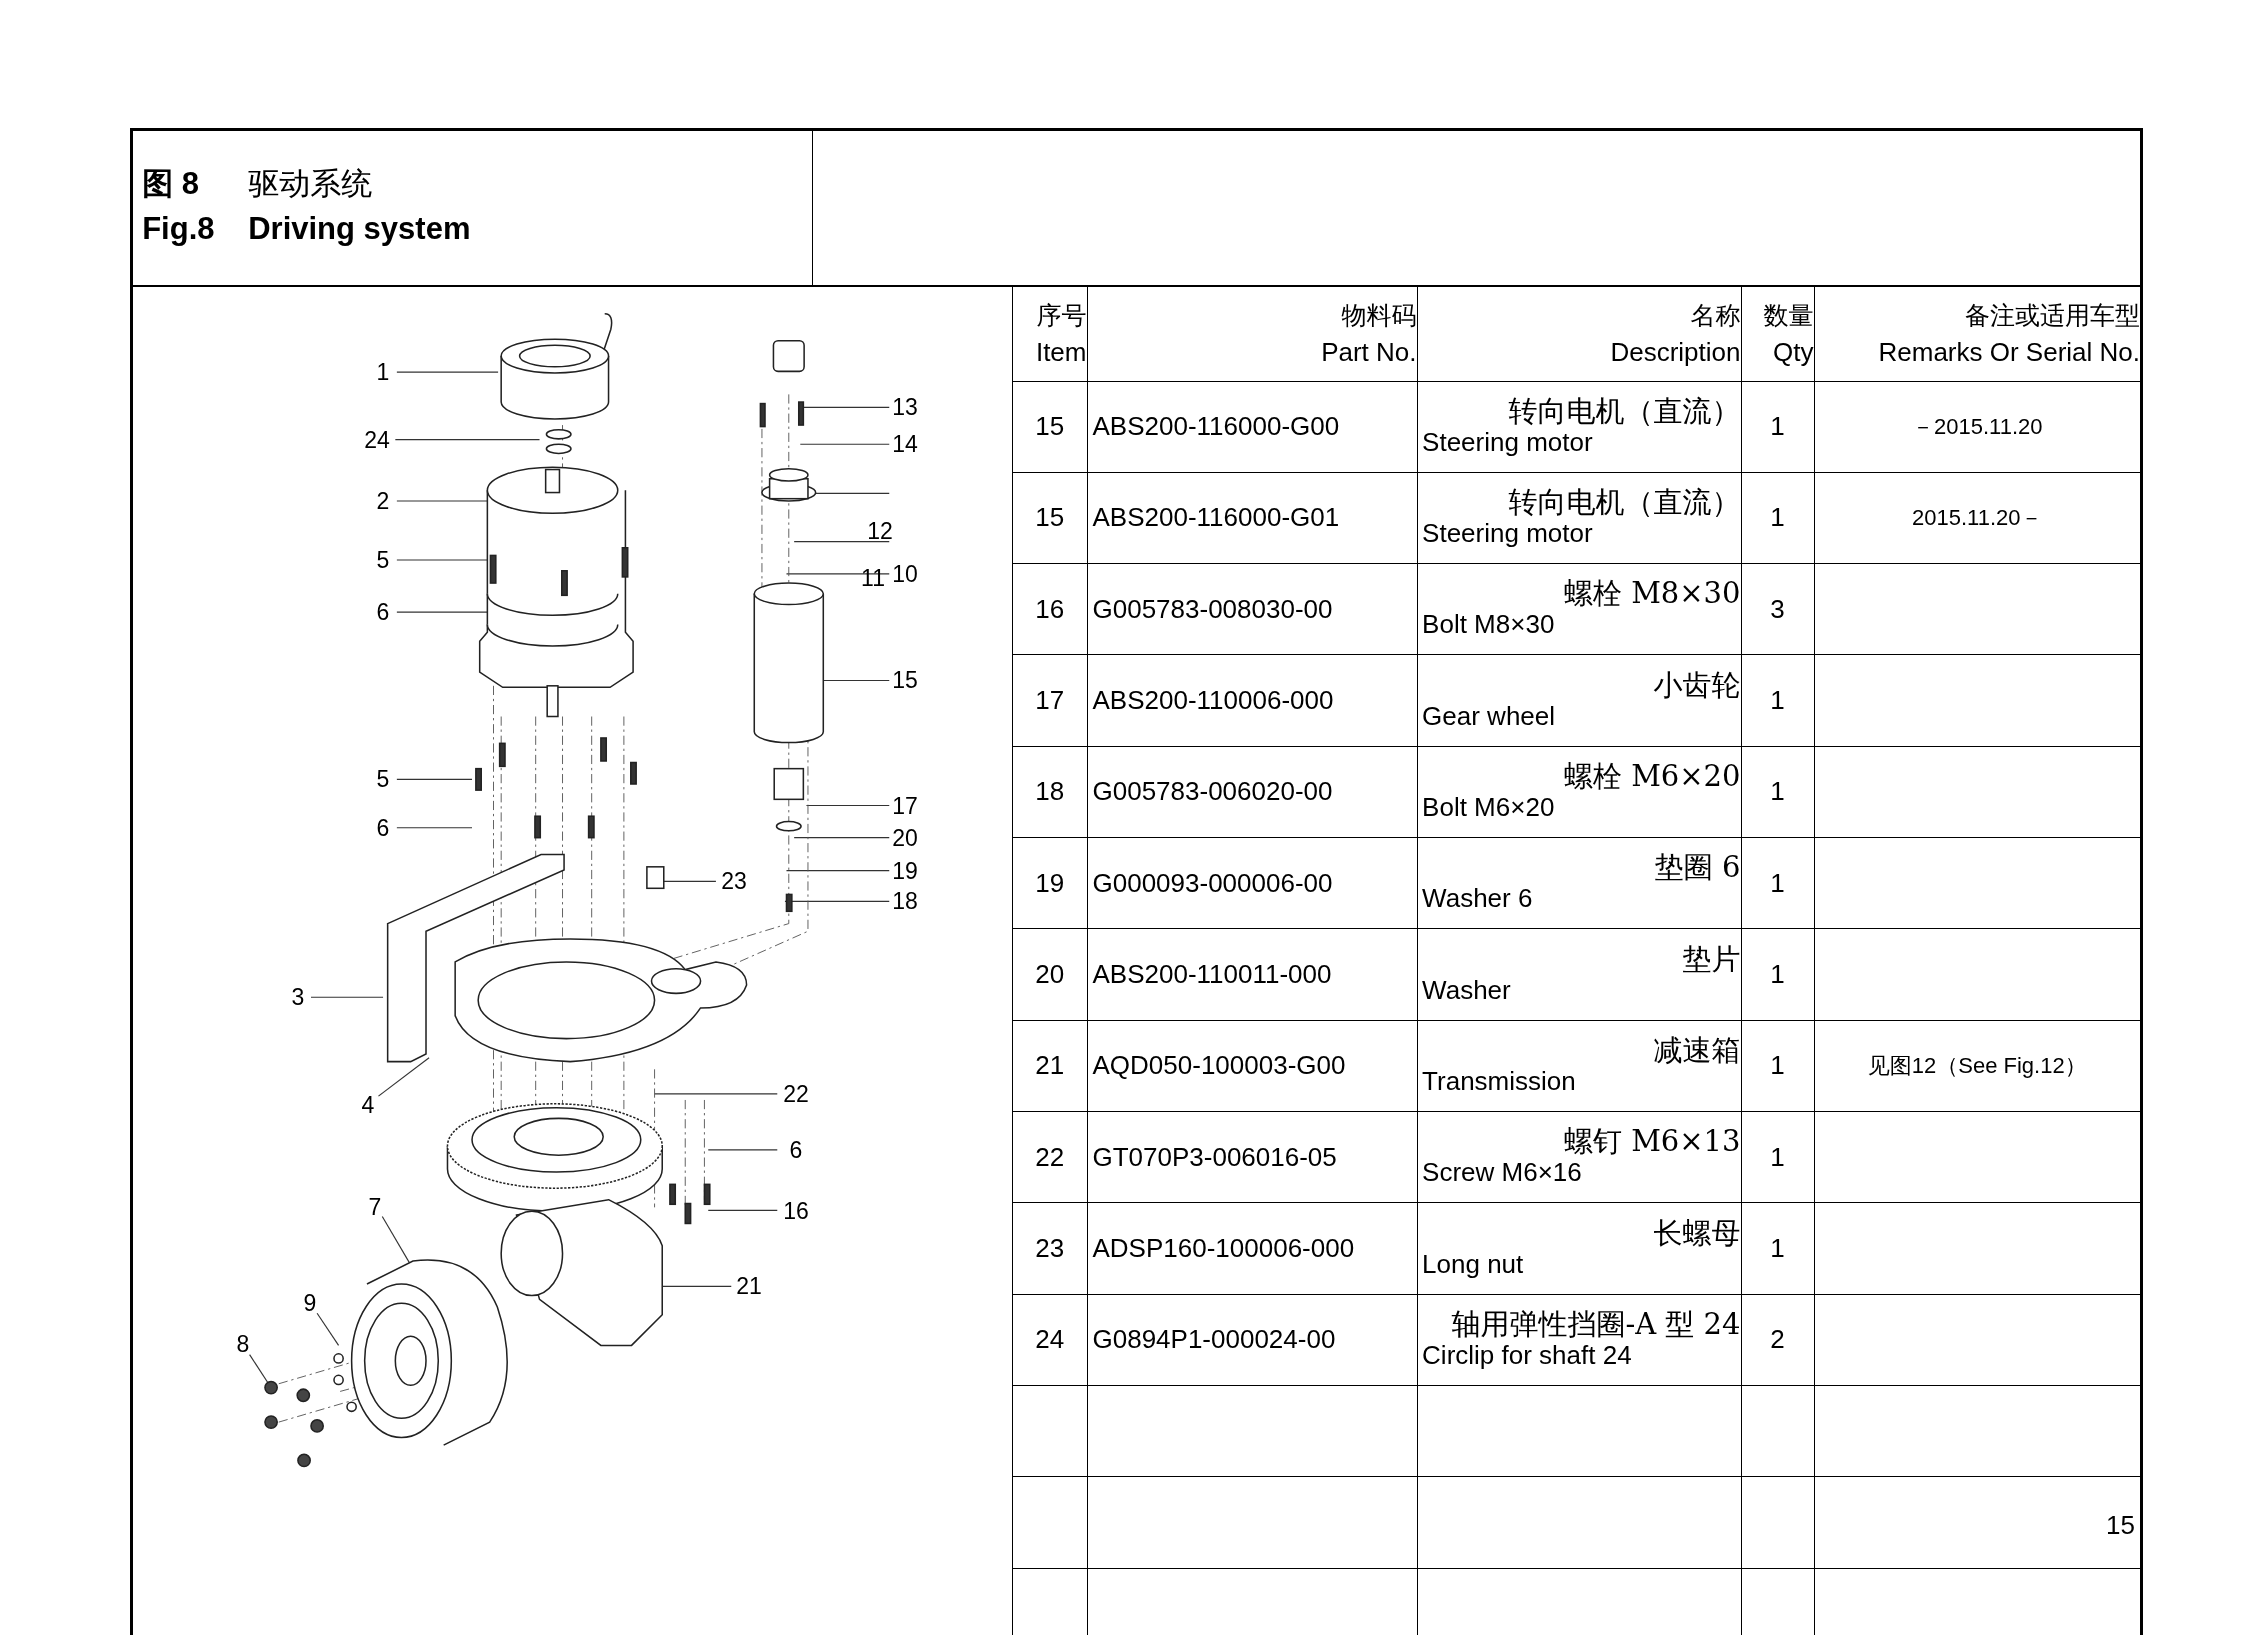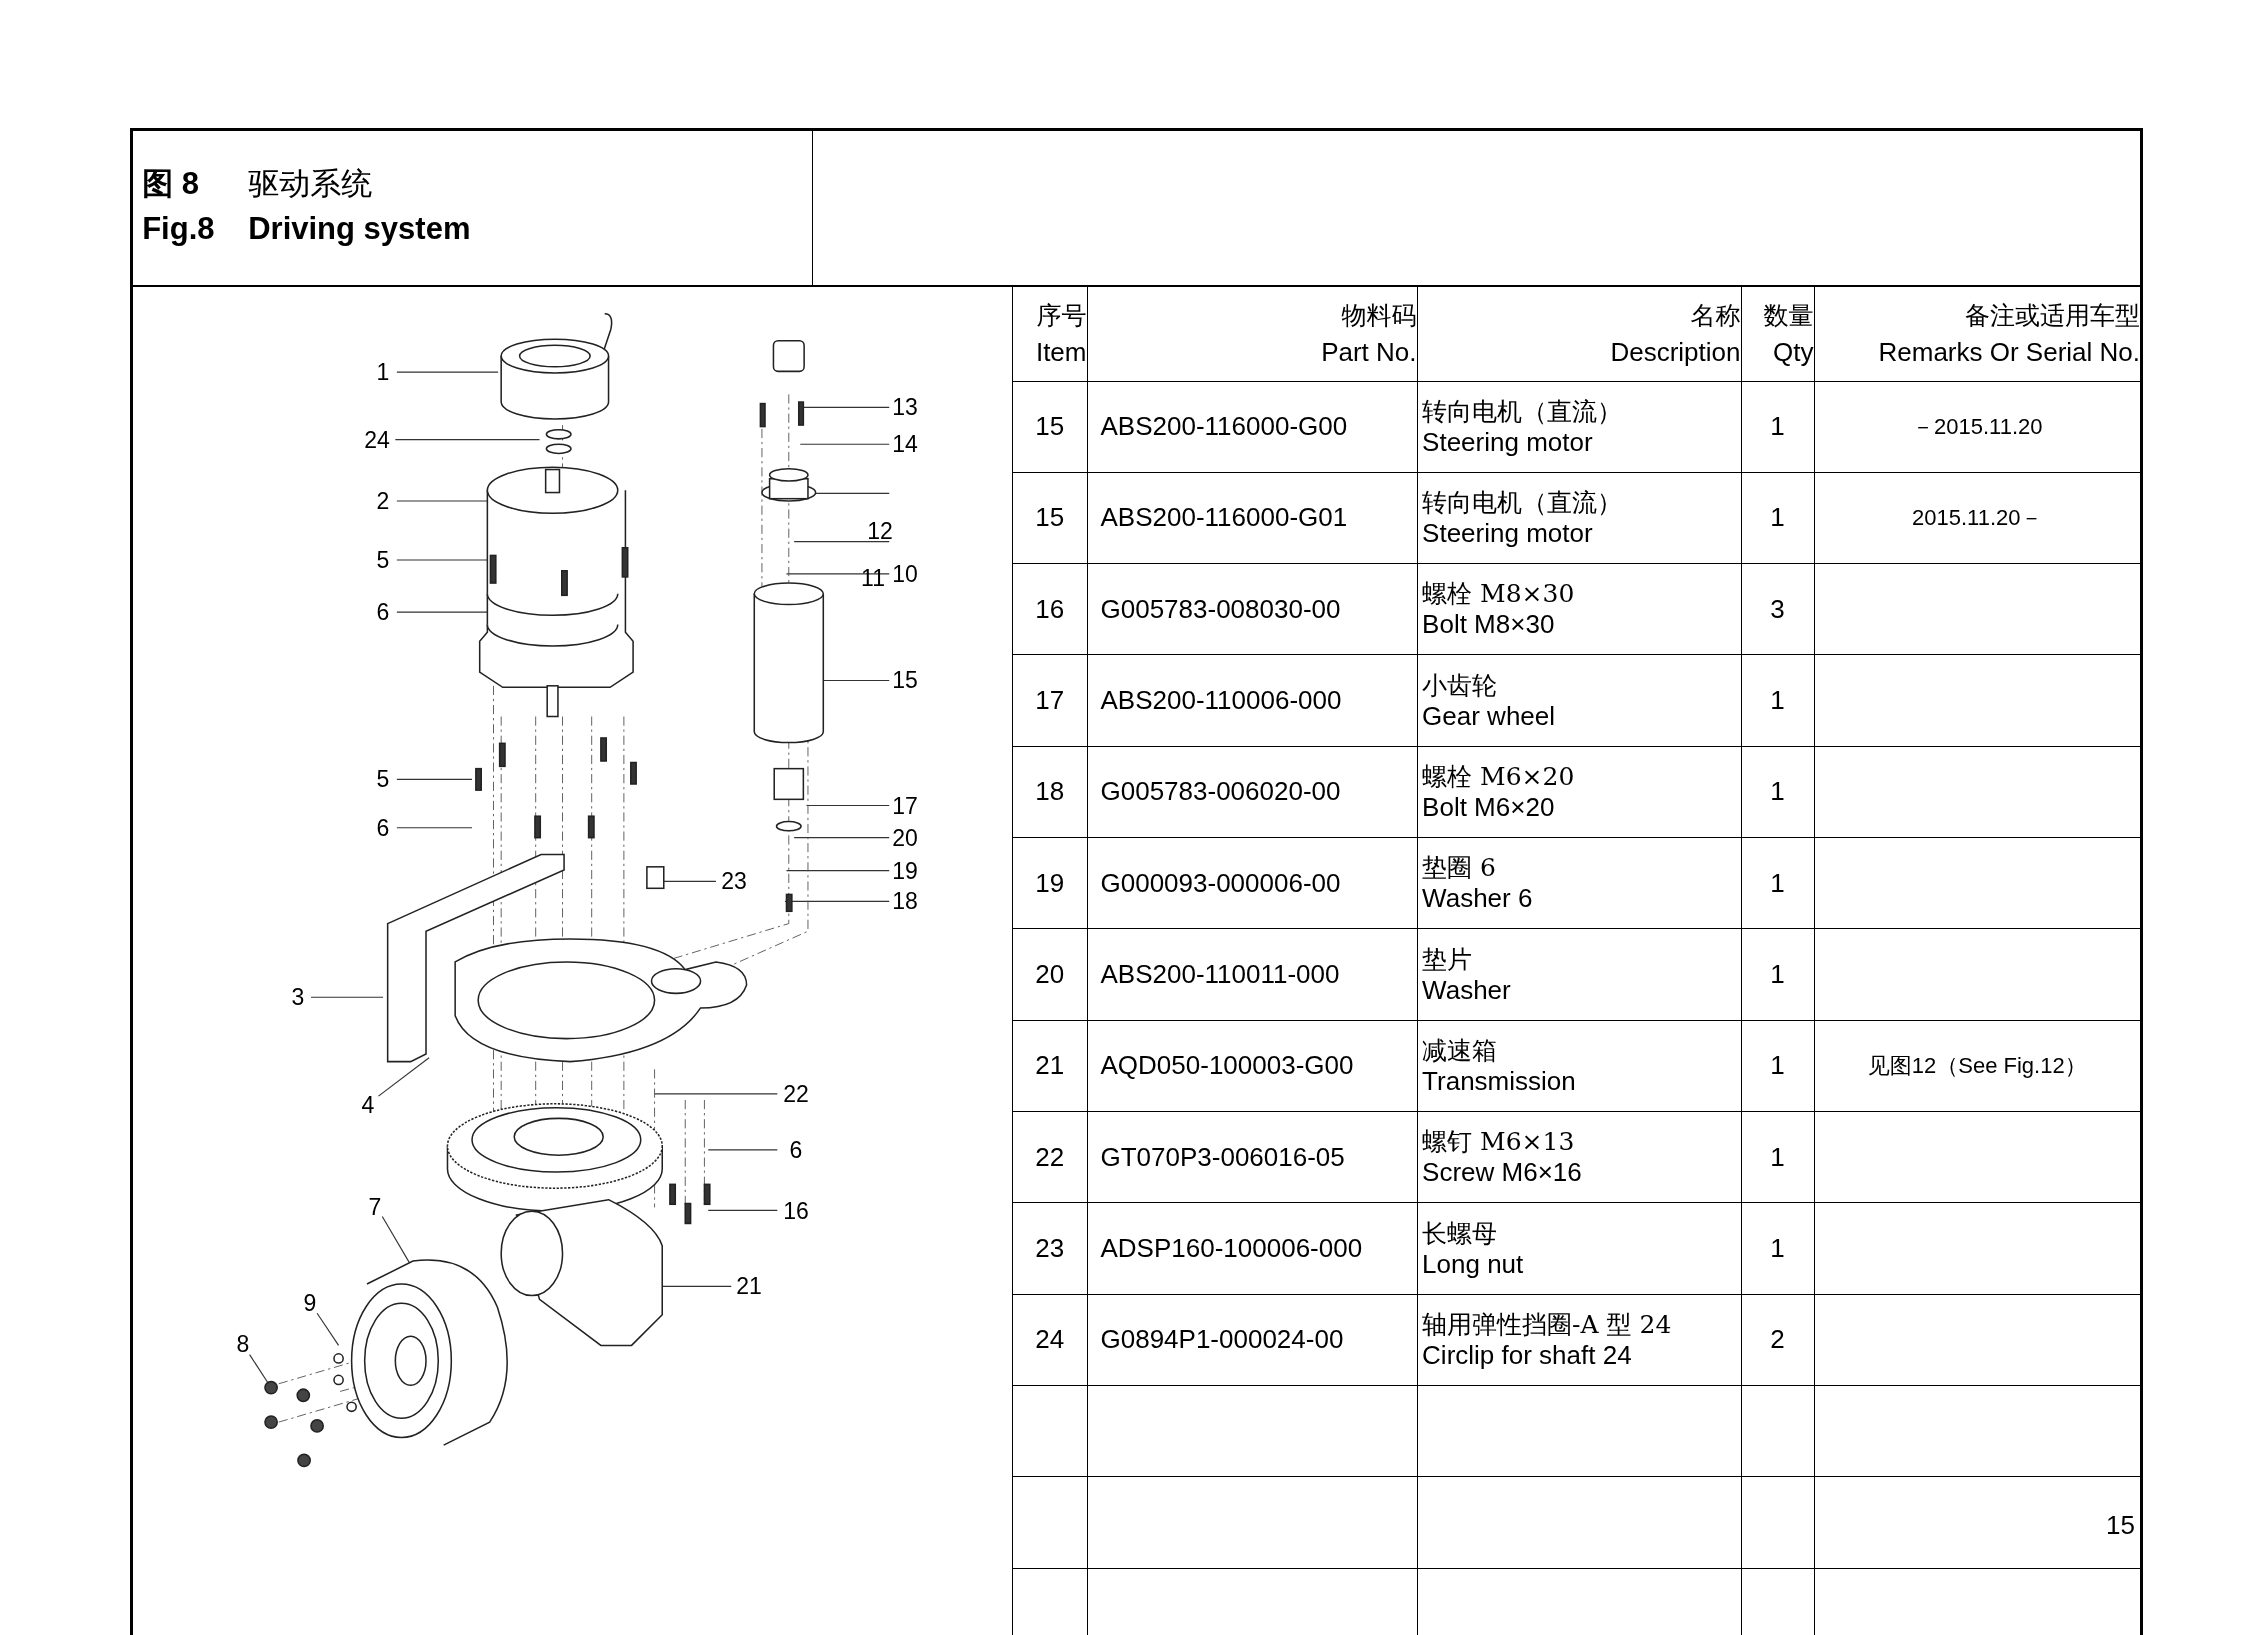--- a/index.html
+++ b/index.html
@@ -25,23 +25,23 @@
   table { border-collapse:collapse; width:100%; height:100%; table-layout:fixed; }
   td, th { border:1.5px solid #000; padding:0; font-weight:normal; vertical-align:middle; }
   tr:first-child th { border-top:none; }
   tr td:first-child, tr th:first-child { border-left:none; }
   tr td:last-child, tr th:last-child { border-right:none; }
   tr:last-child td { border-bottom:none; }
   th { font-size:26px; line-height:37px; text-align:right; }
   th .cn { display:block; font-family:"DejaVu Serif",serif; font-size:25px; }
   td { font-size:26px; }
   td.c-item { text-align:center; }
-  td.c-part { padding-left:13px; white-space:nowrap; }
+  td.c-part { padding-left:5px; white-space:nowrap; }
   td.c-desc { padding-left:4.6px; line-height:31px; white-space:nowrap; }
-  td.c-desc .cn { display:block; font-family:"DejaVu Serif",serif; font-size:25px; }
+  td.c-desc .cn { display:block; font-family:"DejaVu Serif",serif; font-size:29px;text-align:right; }
   td.c-qty { text-align:center; }
   td.c-rem { text-align:center; font-size:22px; }
   .page-num { position:absolute; left:2106px; top:1510px; font-size:26px; }
 </style>
 </head>
 <body>
 
 <div class="frame">
 
   <div class="hdr-left">

